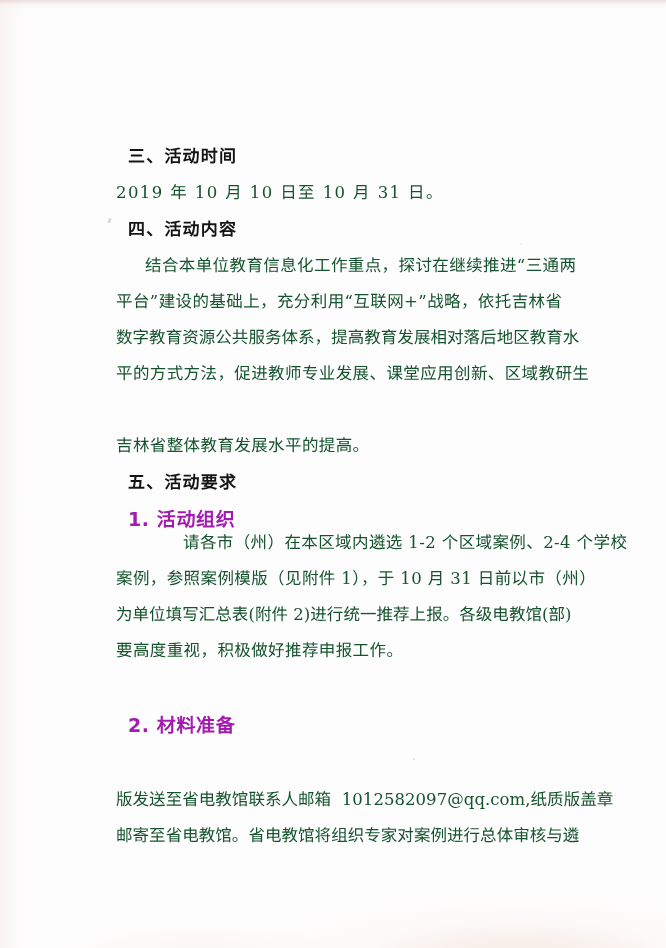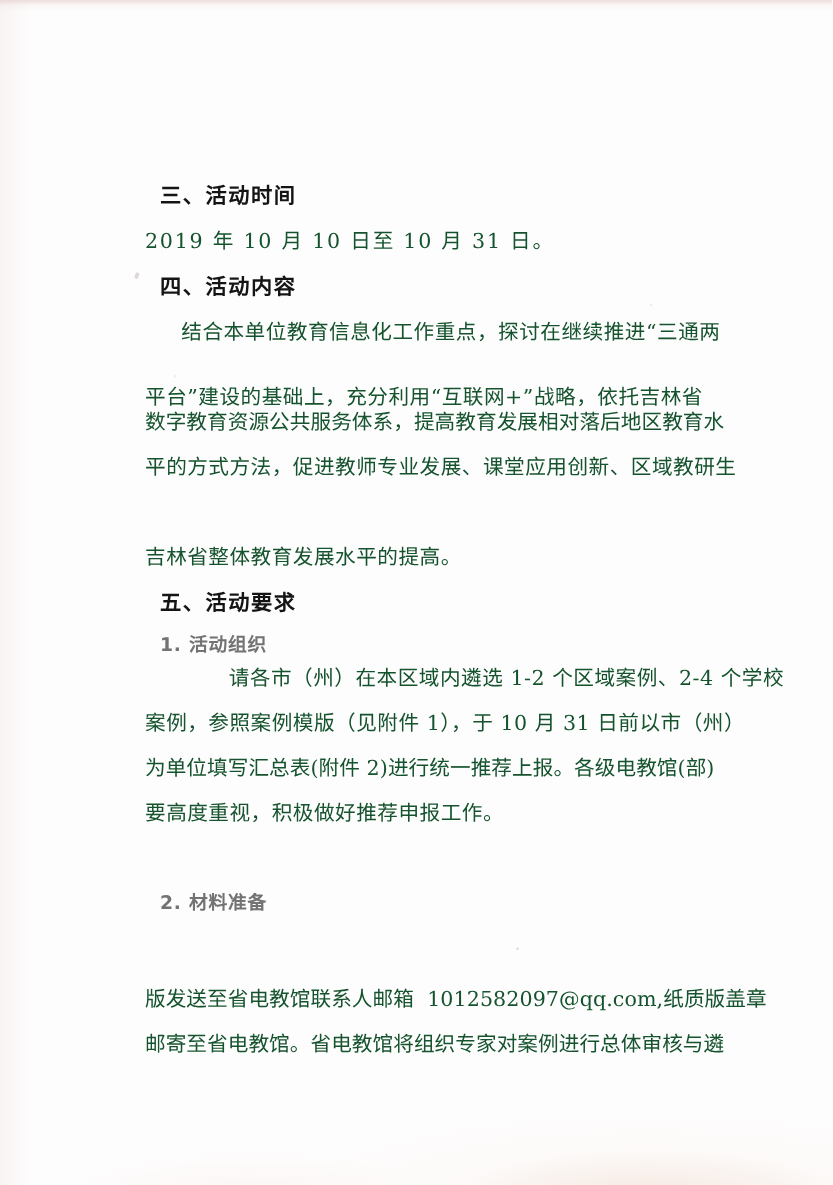--- a/index.html
+++ b/index.html
@@ -72,22 +72,22 @@
     font-family: "DejaVu Sans", "Liberation Sans", sans-serif;
     font-weight: 700;
     font-size: 17px;
     color: #141414;
     letter-spacing: 1.2px;
   }
 
   .subheading {
     font-family: "DejaVu Sans", "Liberation Sans", sans-serif;
     font-weight: 700;
-    font-size: 15px;
-    color: #737373;
+    font-size: 19px;
+    color: #a21caf;
     letter-spacing: 0.6px;
   }
 
   .para {
     font-family: "DejaVu Serif", "Liberation Serif", serif;
     font-size: 16.5px;
     color: #14532d;
     letter-spacing: 0.4px;
   }
 
@@ -119,21 +119,21 @@
 
   <div class="doc-body">
 
     <div class="line heading" style="left:128px; top:142px;">三、活动时间</div>
 
     <div class="line para para-wide" style="left:116px; top:179px;">2019 年 10 月 10 日至 10 月 31 日。</div>
 
     <div class="line heading" style="left:128px; top:215px;">四、活动内容</div>
 
     <div class="line para" style="left:145px; top:252px;">结合本单位教育信息化工作重点，探讨在继续推进“三通两</div>
-    <div class="line para" style="left:116px; top:288px;margin-top:16px;">平台”建设的基础上，充分利用“互联网+”战略，依托吉林省</div>
+    <div class="line para" style="left:116px; top:288px;">平台”建设的基础上，充分利用“互联网+”战略，依托吉林省</div>
     <div class="line para para-tight" style="left:116px; top:324px;">数字教育资源公共服务体系，提高教育发展相对落后地区教育水</div>
     <div class="line para" style="left:116px; top:360px;">平的方式方法，促进教师专业发展、课堂应用创新、区域教研生</div>
     <div class="line para" style="left:116px; top:432px;">吉林省整体教育发展水平的提高。</div>
 
     <div class="line heading" style="left:128px; top:468px;">五、活动要求</div>
 
     <div class="line subheading" style="left:128px; top:504px;">1. 活动组织</div>
 
     <div class="line para" style="left:145px; top:529px;margin-left:38px;">请各市（州）在本区域内遴选 1-2 个区域案例、2-4 个学校</div>
     <div class="line para" style="left:116px; top:565px;">案例，参照案例模版（见附件 1），于 10 月 31 日前以市（州）</div>

